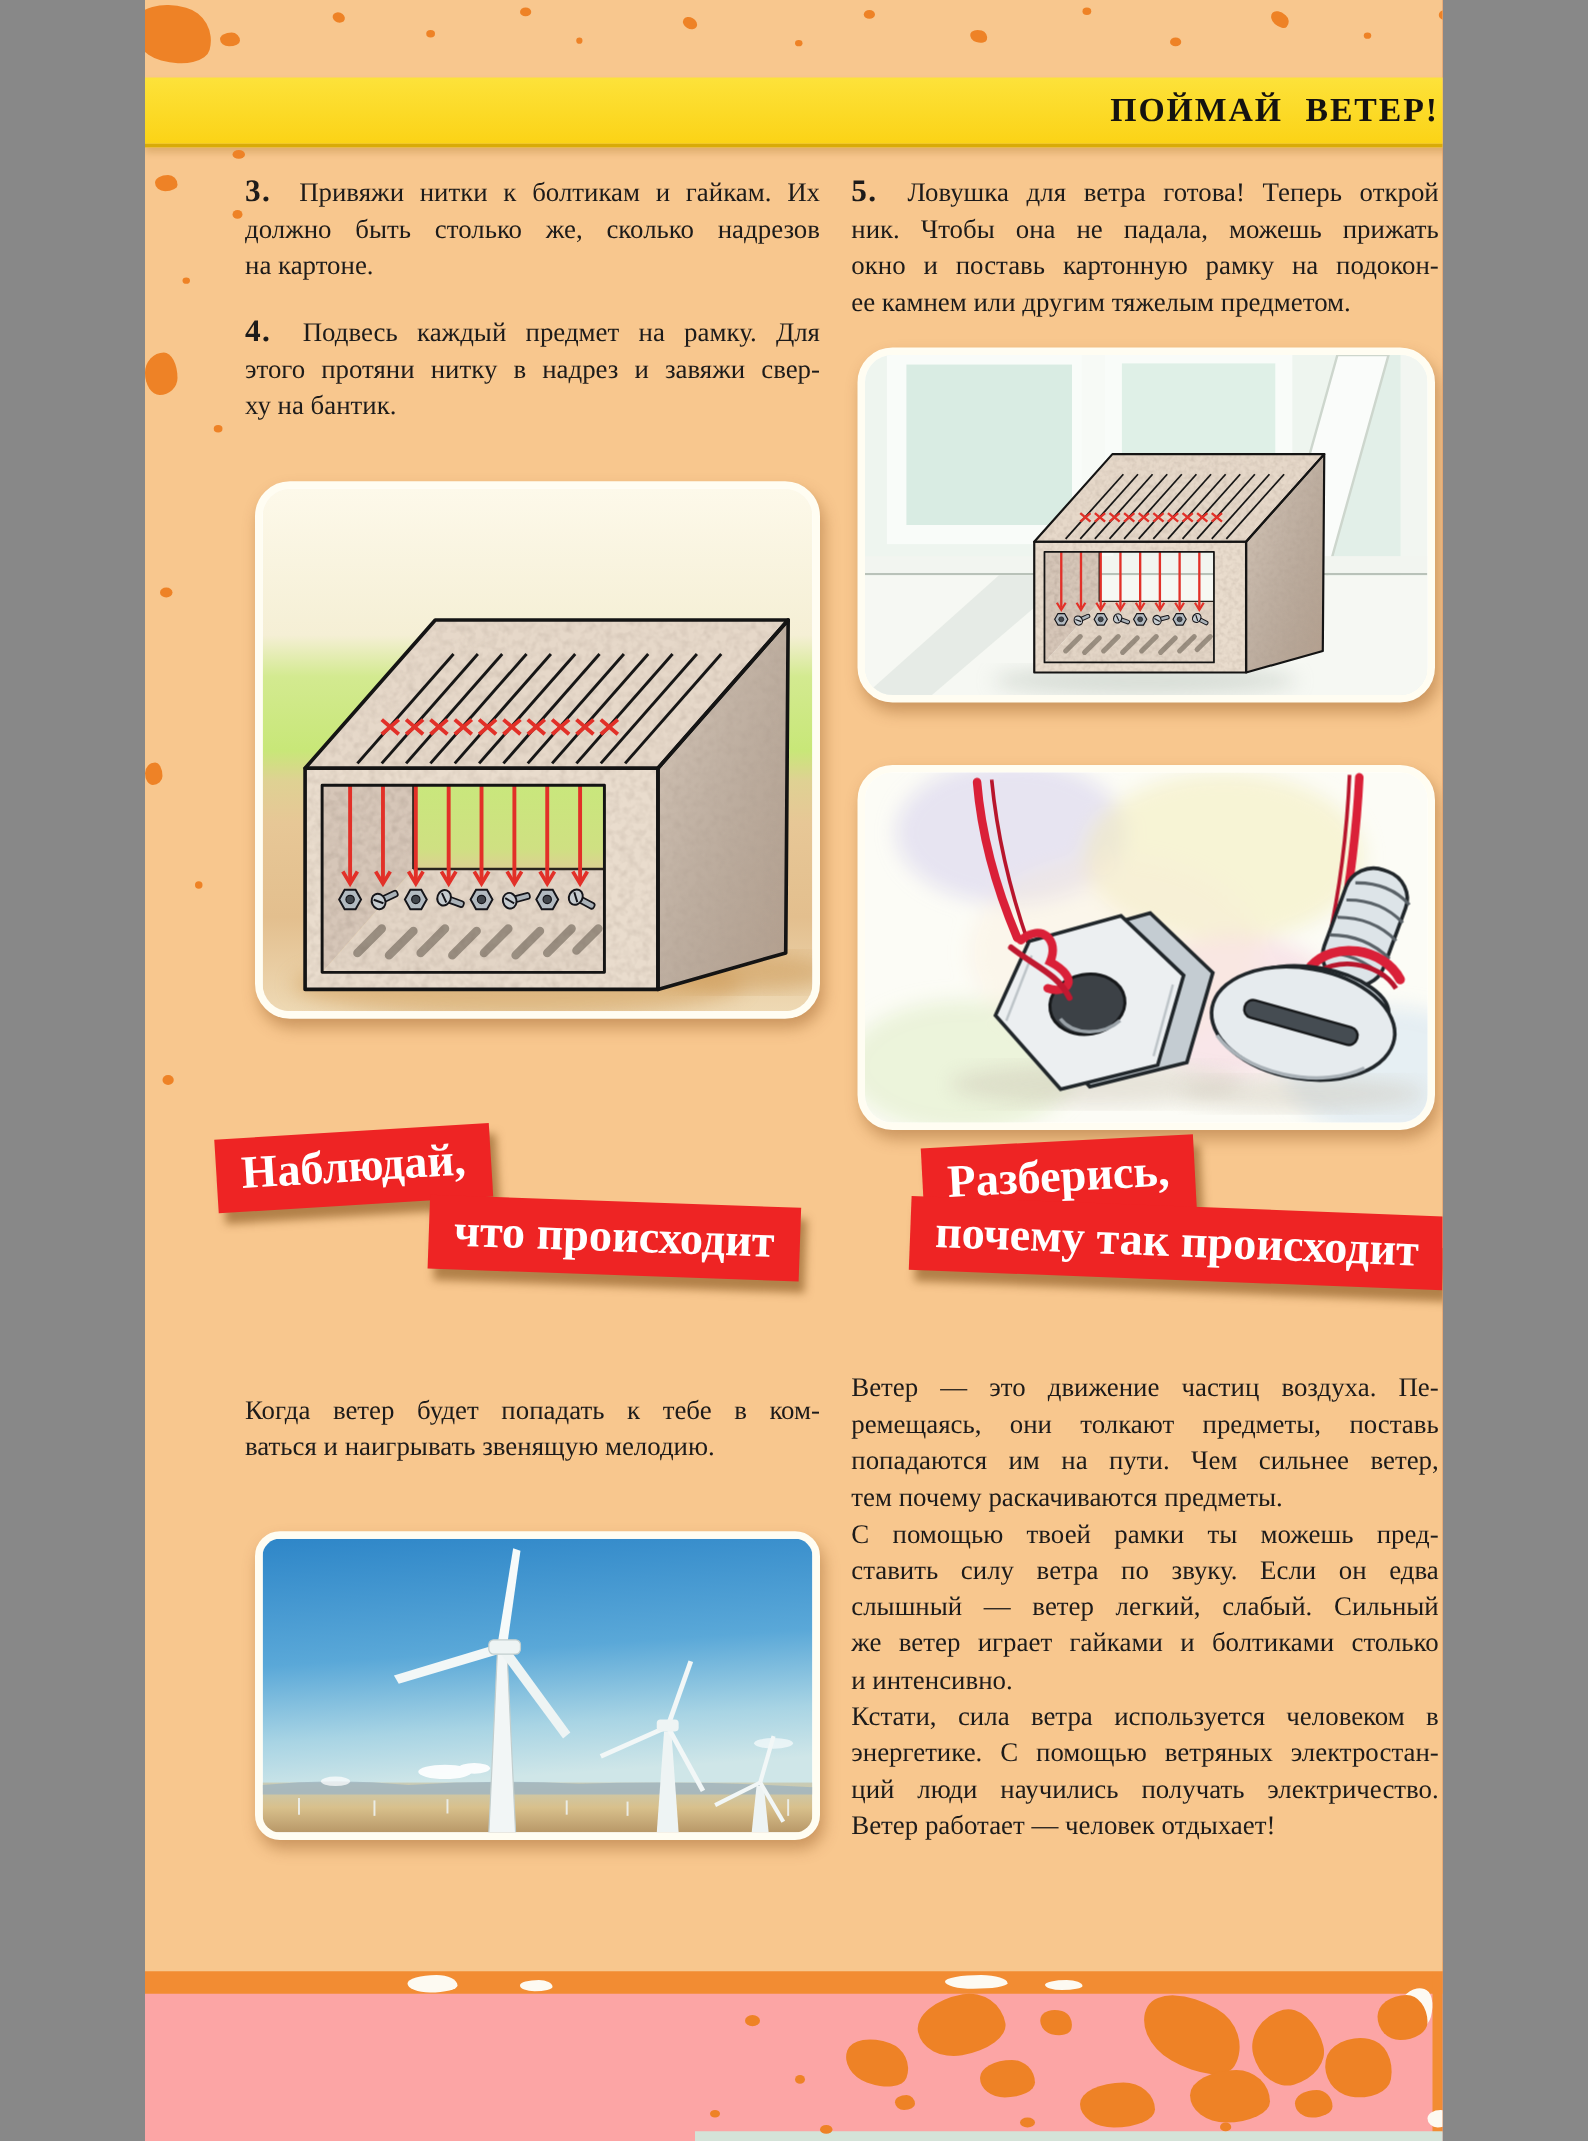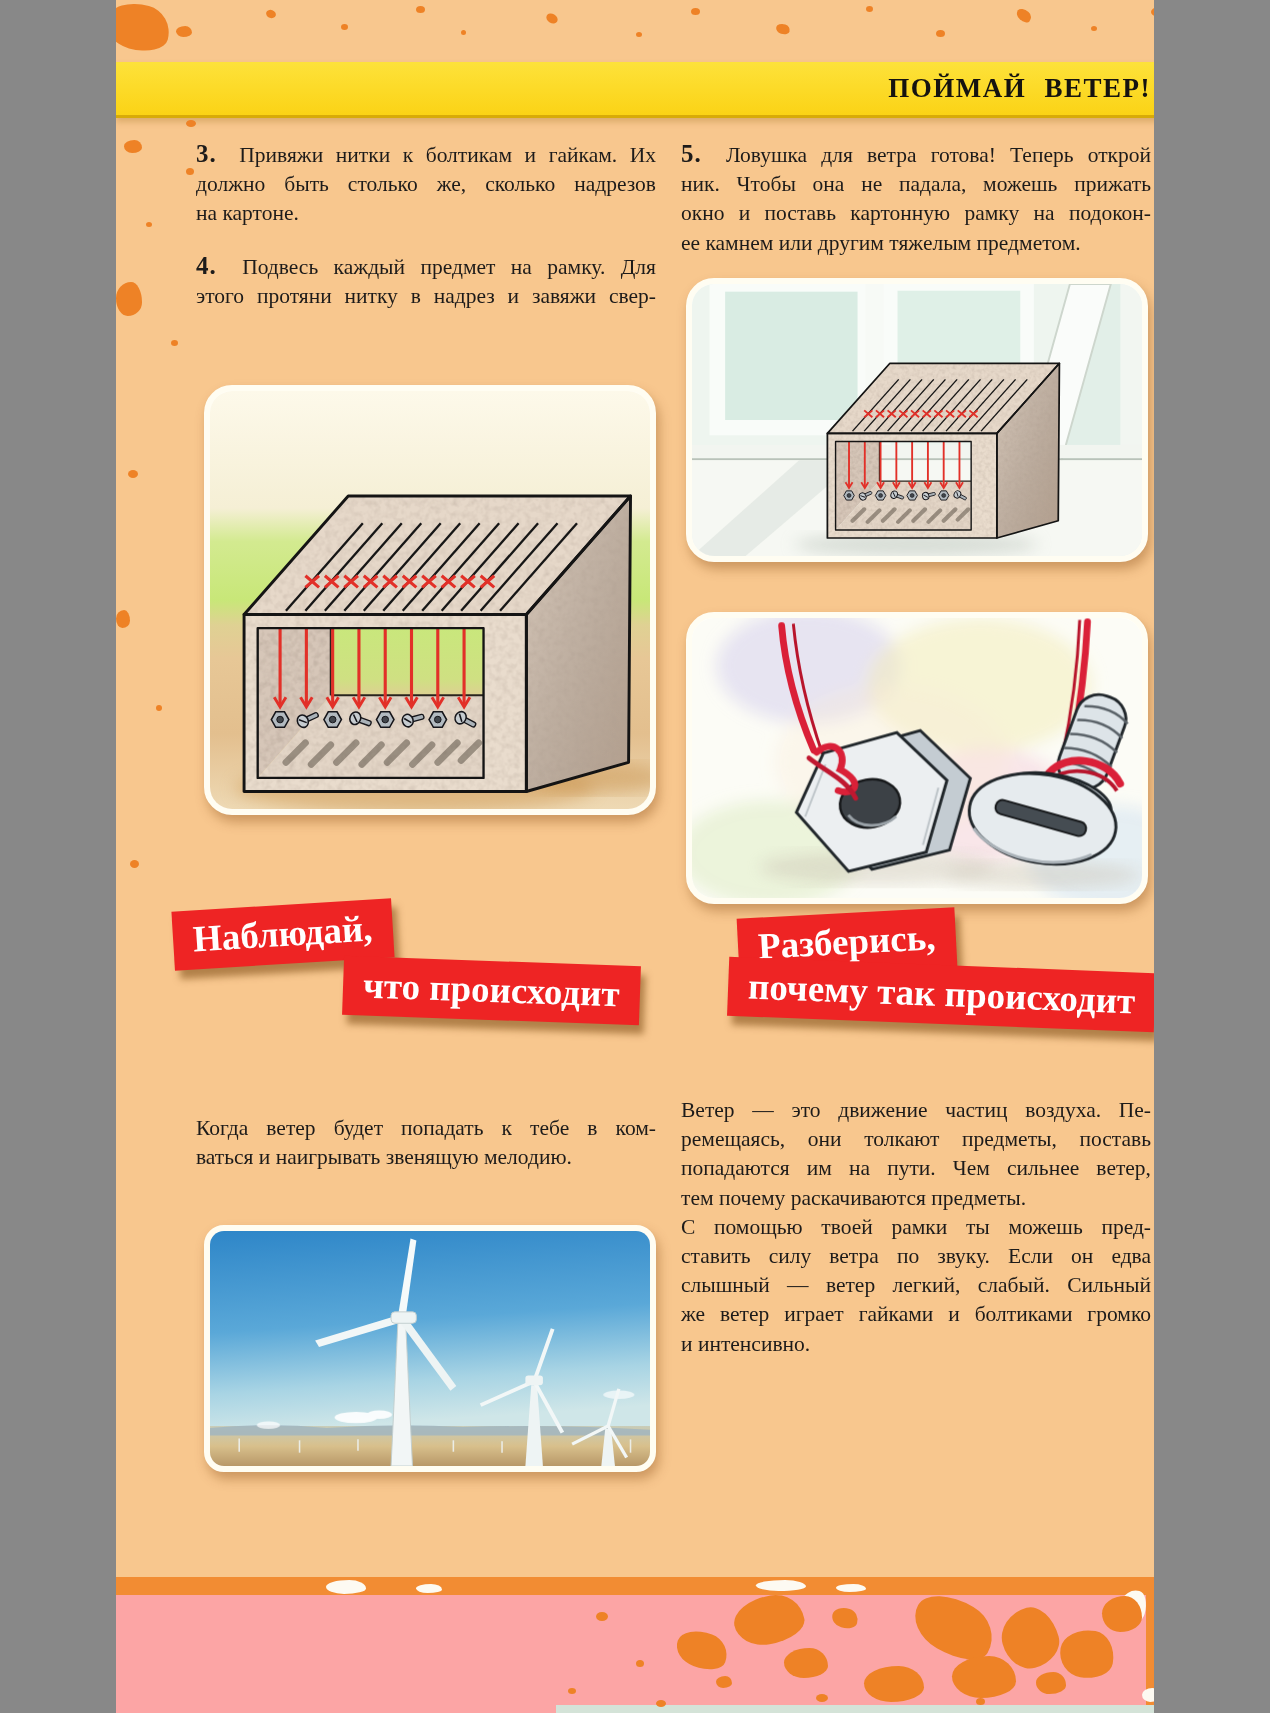--- a/index.html
+++ b/index.html
@@ -48,20 +48,21 @@
   </div>
 
   <div class="textblock" style="left:80px;top:139px;width:460px;">
       <div class="tline"><b class="stepnum">3.</b> Привяжи нитки к болтикам и гайкам. Их</div>
       <div class="tline">должно быть столько же, сколько надрезов</div>
       <div class="tline tlast">на картоне.</div>
     </div>
   <div class="textblock" style="left:80px;top:251px;width:460px;">
       <div class="tline"><b class="stepnum">4.</b> Подвесь каждый предмет на рамку. Для</div>
       <div class="tline">этого протяни нитку в надрез и завяжи свер-</div>
+      <div class="tline tlast">ху на бантик.</div>
     </div>
   <div class="textblock" style="left:565px;top:139px;width:470px;">
       <div class="tline"><b class="stepnum">5.</b> Ловушка для ветра готова! Теперь открой</div>
       <div class="tline">ник. Чтобы она не падала, можешь прижать</div>
       <div class="tline">окно и поставь картонную рамку на подокон-</div>
       <div class="tline tlast">ее камнем или другим тяжелым предметом.</div>
     </div>
 
   <div class="fig" style="left:88px;top:385px;width:452px;height:430px;">
     <svg viewBox="0 0 452 430" preserveAspectRatio="none">
@@ -306,22 +307,28 @@
     <div class="textblock" style="position:static;">
         <div class="tline">Ветер — это движение частиц воздуха. Пе-</div>
         <div class="tline">ремещаясь, они толкают предметы, поставь</div>
         <div class="tline">попадаются им на пути. Чем сильнее ветер,</div>
         <div class="tline tlast">тем почему раскачиваются предметы.</div>
       </div>
     <div class="textblock" style="position:static;">
         <div class="tline">С помощью твоей рамки ты можешь пред-</div>
         <div class="tline">ставить силу ветра по звуку. Если он едва</div>
         <div class="tline">слышный — ветер легкий, слабый. Сильный</div>
-        <div class="tline">же ветер играет гайками и болтиками громко</div>
+        <div class="tline">же ветер играет гайками и болтиками столько</div>
         <div class="tline tlast">и интенсивно.</div>
+      </div>
+    <div class="textblock" style="position:static;">
+        <div class="tline">Кстати, сила ветра используется человеком в</div>
+        <div class="tline">энергетике. С помощью ветряных электростан-</div>
+        <div class="tline">ций люди научились получать электричество.</div>
+        <div class="tline tlast">Ветер работает — человек отдыхает!</div>
       </div>
   </div>
 
   <div class="fig" style="left:88px;top:1225px;width:452px;height:247px;border-radius:20px;">
     <svg viewBox="0 0 452 247" preserveAspectRatio="none">
       <defs>
         <linearGradient id="sky" x1="0" y1="0" x2="0.15" y2="1">
           <stop offset="0" stop-color="#2e86c8"></stop>
             <stop offset="0.5" stop-color="#5aa8d8"></stop>
           <stop offset="0.8" stop-color="#a8d4e4"></stop>

